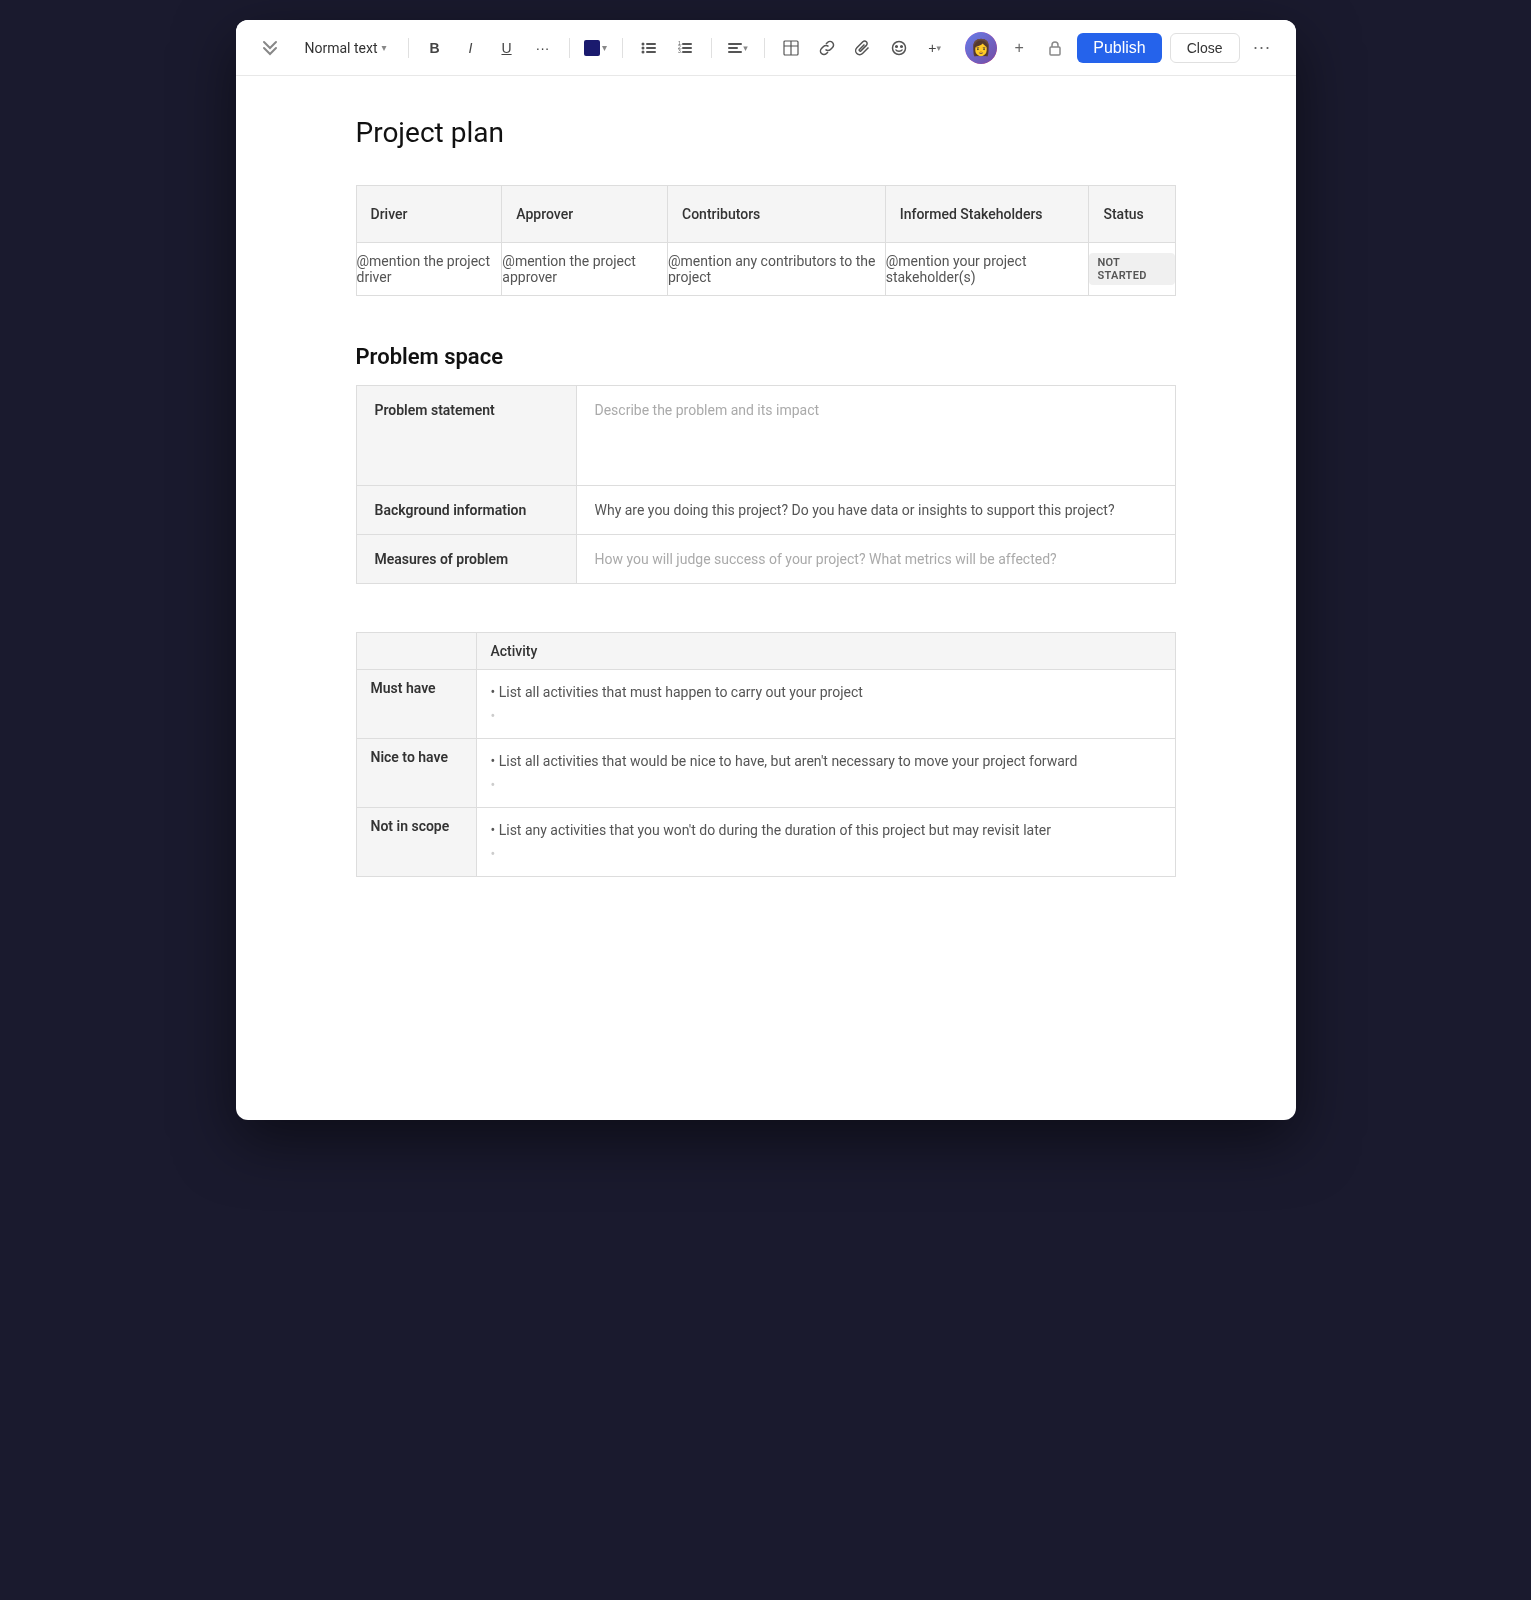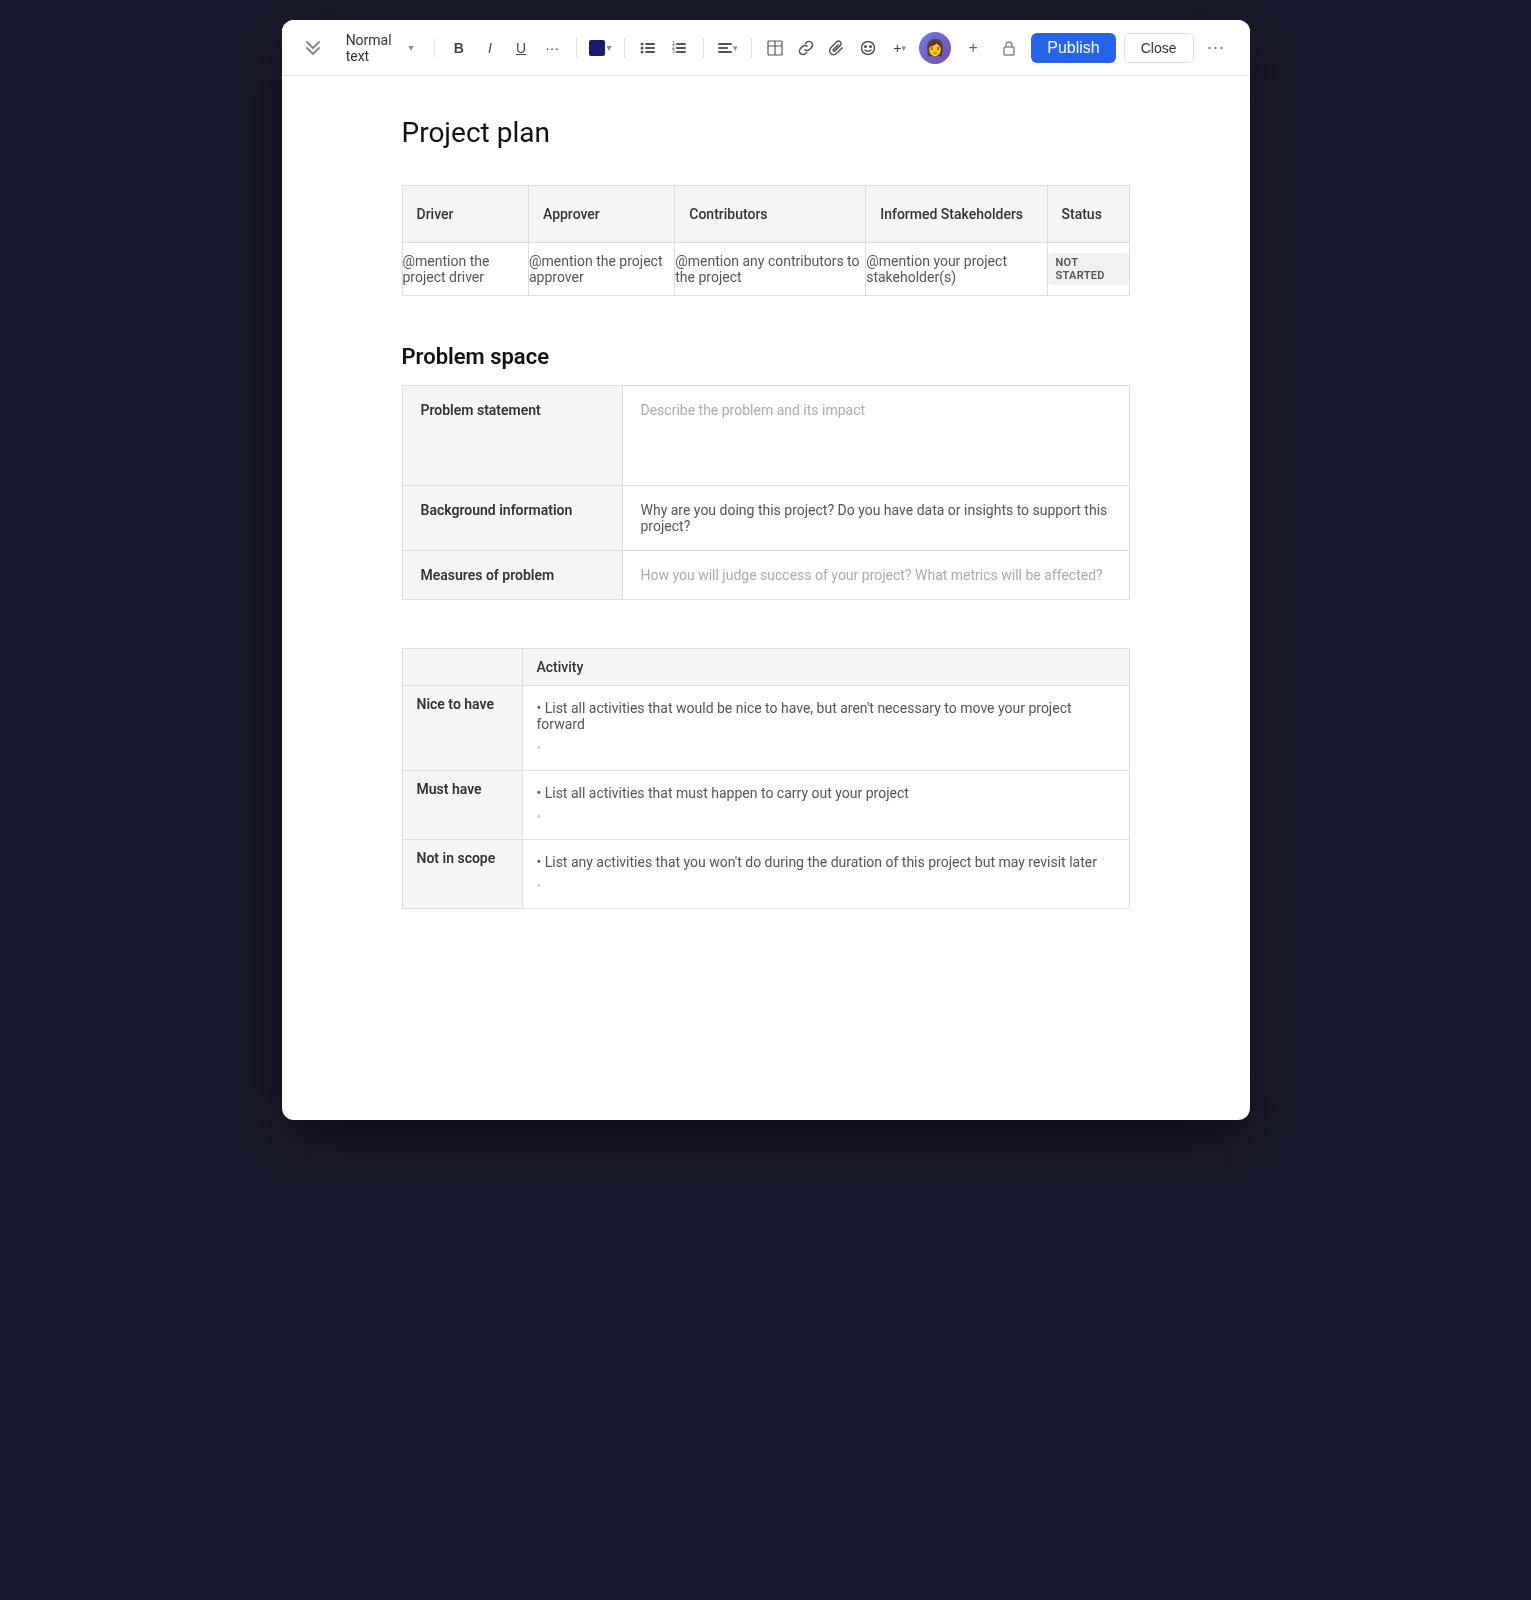--- a/index.html
+++ b/index.html
@@ -8,21 +8,21 @@
       display: flex;
       justify-content: center;
       align-items: flex-start;
       min-height: 100vh;
       padding: 20px;
       font-family: -apple-system, BlinkMacSystemFont, 'Segoe UI', Roboto, sans-serif;
     }
     .app-window {
       background: #fff;
       border-radius: 12px;
-      width: 968px;
+      width: 1060px;
       min-height: 1100px;
       box-shadow: 0 20px 60px rgba(0,0,0,0.5);
       overflow: hidden;
     }
     .toolbar {
       display: flex;
       align-items: center;
       padding: 0 20px;
       height: 56px;
       border-bottom: 1px solid #e8e8e8;
@@ -468,38 +468,38 @@
     <div class="section">
       <table class="scope-table">
         <thead>
           <tr>
             <th style="width:120px"></th>
             <th>Activity</th>
           </tr>
         </thead>
         <tbody>
           <tr>
+            <td>Must have</td>
+            <td>
+              <ul class="scope-list">
+                <li><span>List all activities that must happen to carry out your project</span></li>
+                <li class="empty">&nbsp;</li>
+              </ul>
+            </td>
+          </tr>
+          <tr>
             <td>Nice to have</td>
             <td>
               <ul class="scope-list">
                 <li><span>List all activities that would be nice to have, but aren't necessary to move your project forward</span></li>
                 <li class="empty">&nbsp;</li>
               </ul>
             </td>
           </tr>
           <tr>
-            <td>Must have</td>
-            <td>
-              <ul class="scope-list">
-                <li><span>List all activities that must happen to carry out your project</span></li>
-                <li class="empty">&nbsp;</li>
-              </ul>
-            </td>
-          </tr>
-          <tr>
             <td>Not in scope</td>
             <td>
               <ul class="scope-list">
                 <li><span>List any activities that you won't do during the duration of this project but may revisit later</span></li>
                 <li class="empty">&nbsp;</li>
               </ul>
             </td>
           </tr>
         </tbody>
       </table>

